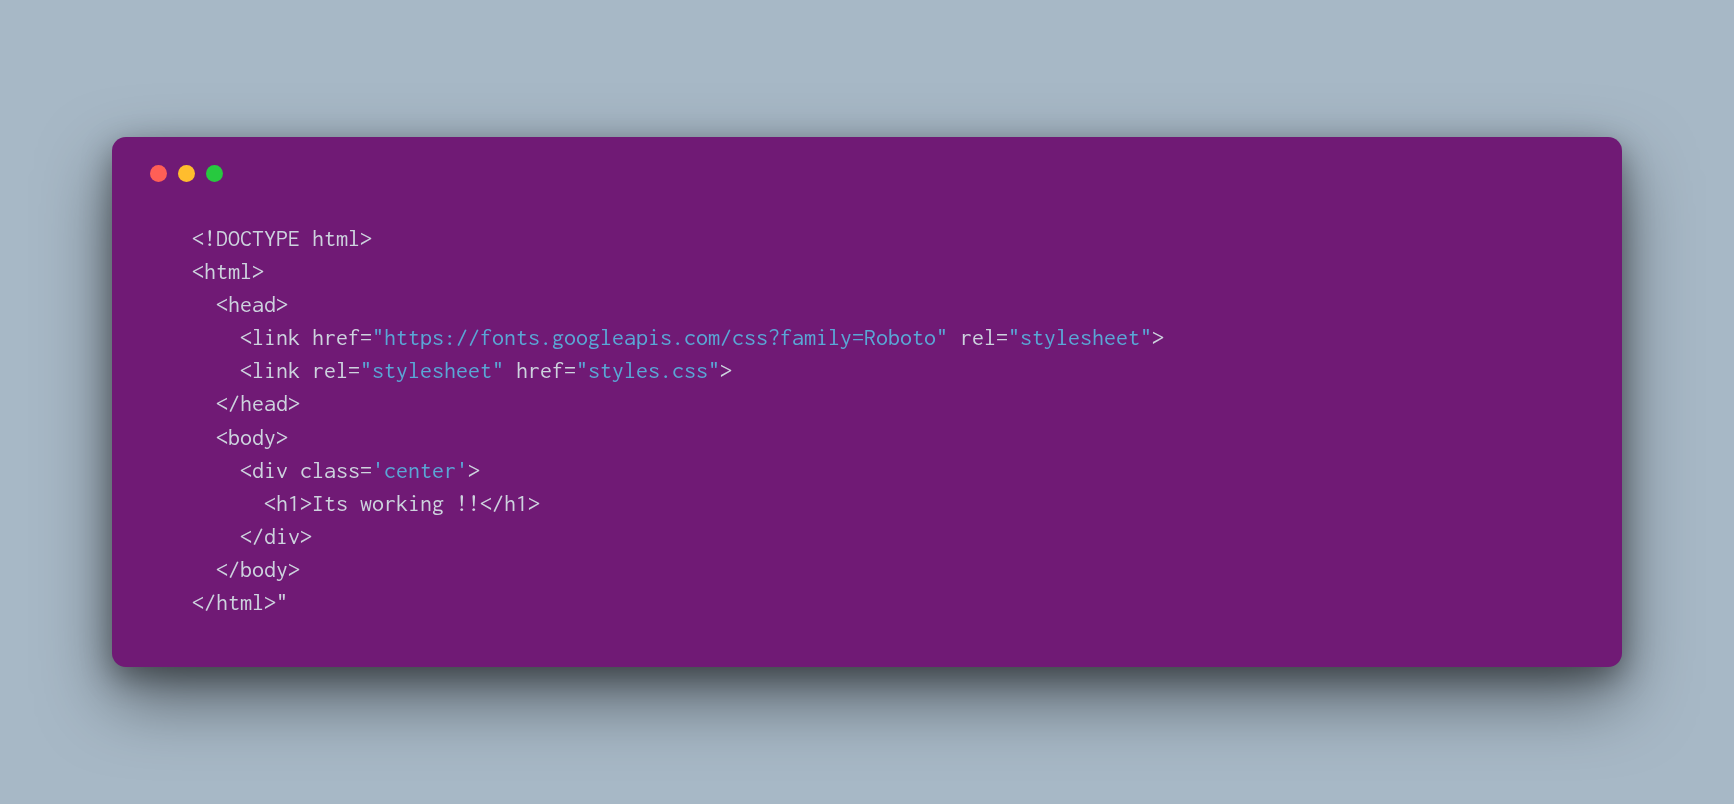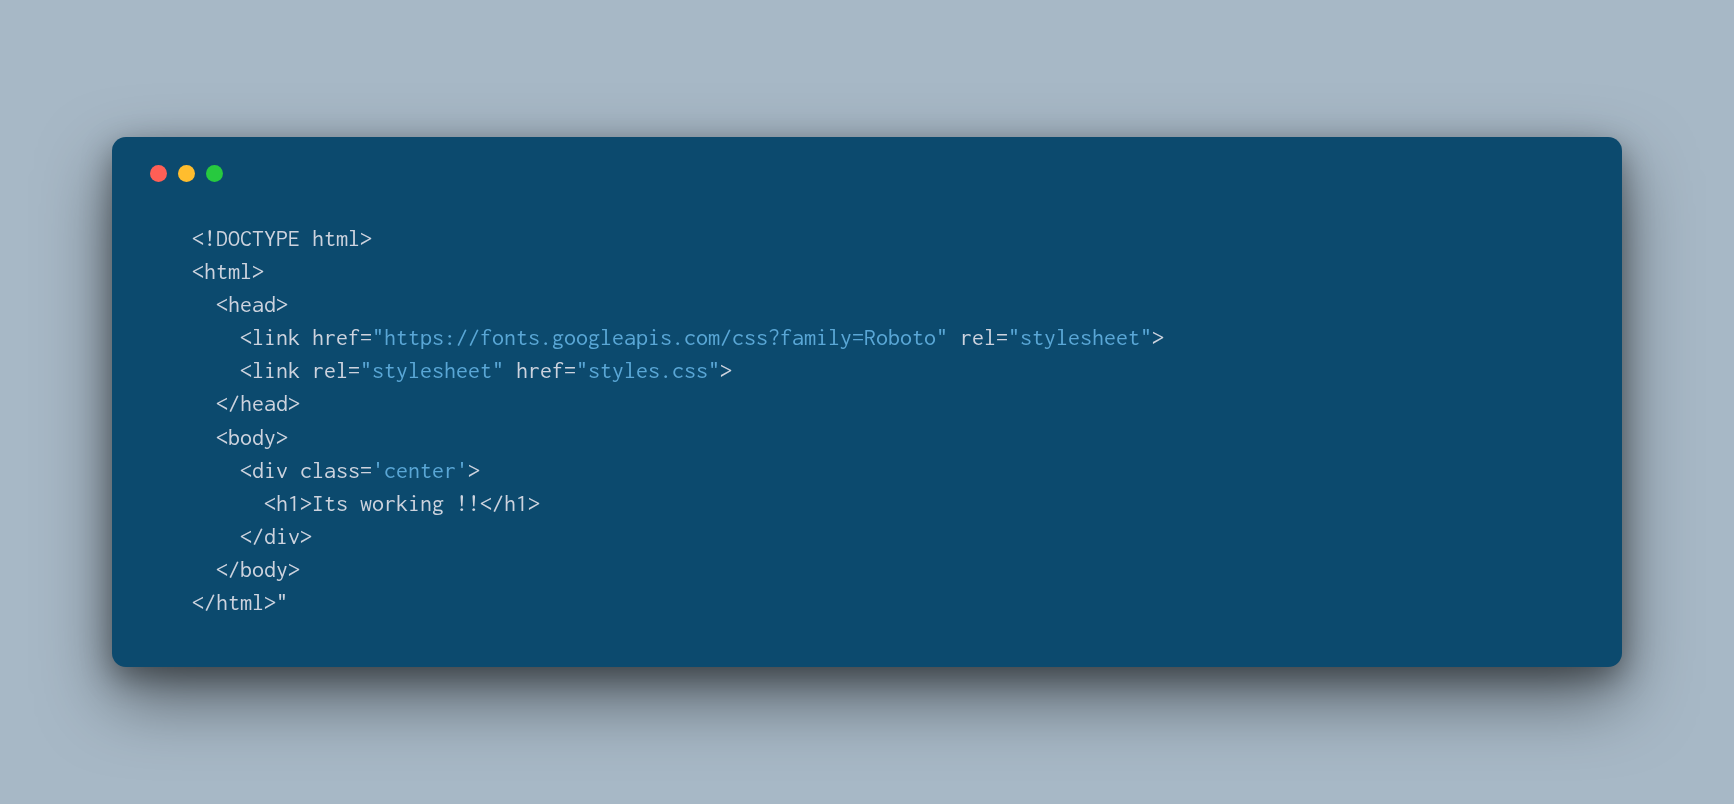--- a/index.html
+++ b/index.html
@@ -13,21 +13,21 @@
     height: 804px;
     background: #a7b8c6;
     display: flex;
     align-items: center;
     justify-content: center;
     font-family: 'SF Mono', 'Monaco', 'Inconsolata', 'Fira Mono', 'Droid Sans Mono', 'Source Code Pro', monospace;
   }
   
   .window {
     width: 1510px;
-    background: #0c4a6e;
+    background: #701a75;
     border-radius: 14px;
     box-shadow: 0 30px 70px rgba(0,0,0,0.5), 0 10px 30px rgba(0,0,0,0.35);
     padding: 28px 40px 48px 40px;
   }
   
   .traffic-lights {
     display: flex;
     gap: 11px;
     margin-bottom: 40px;
     margin-left: -2px;

